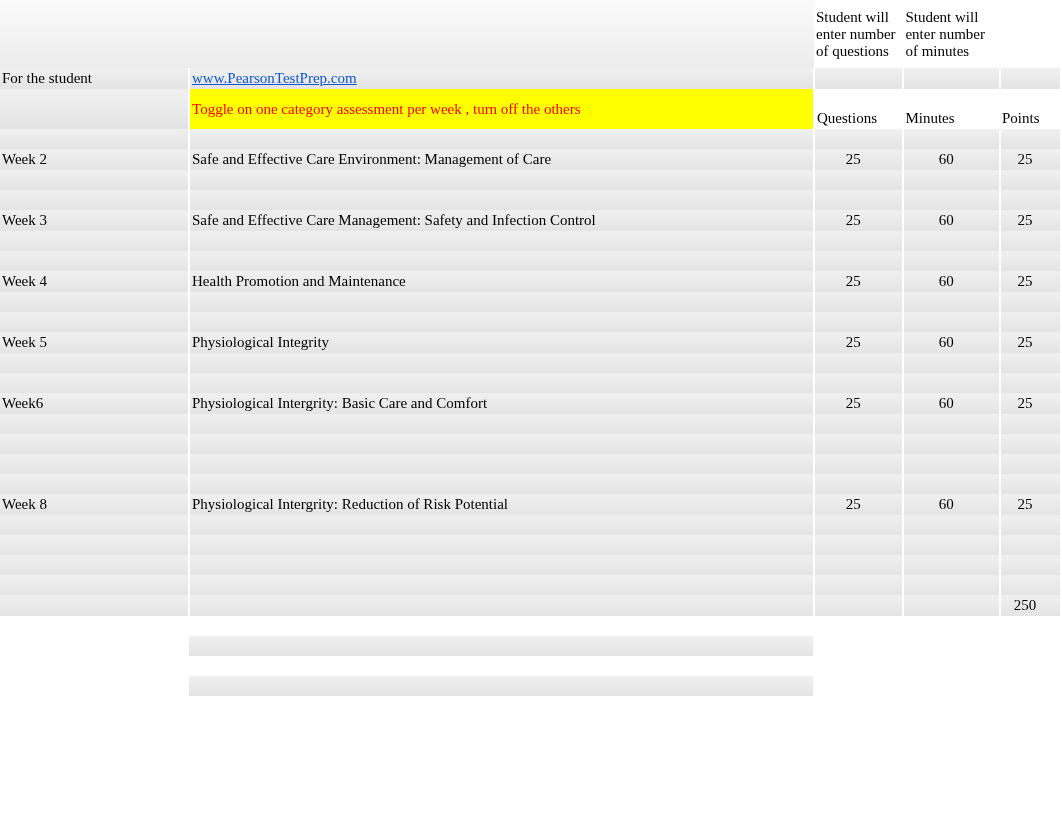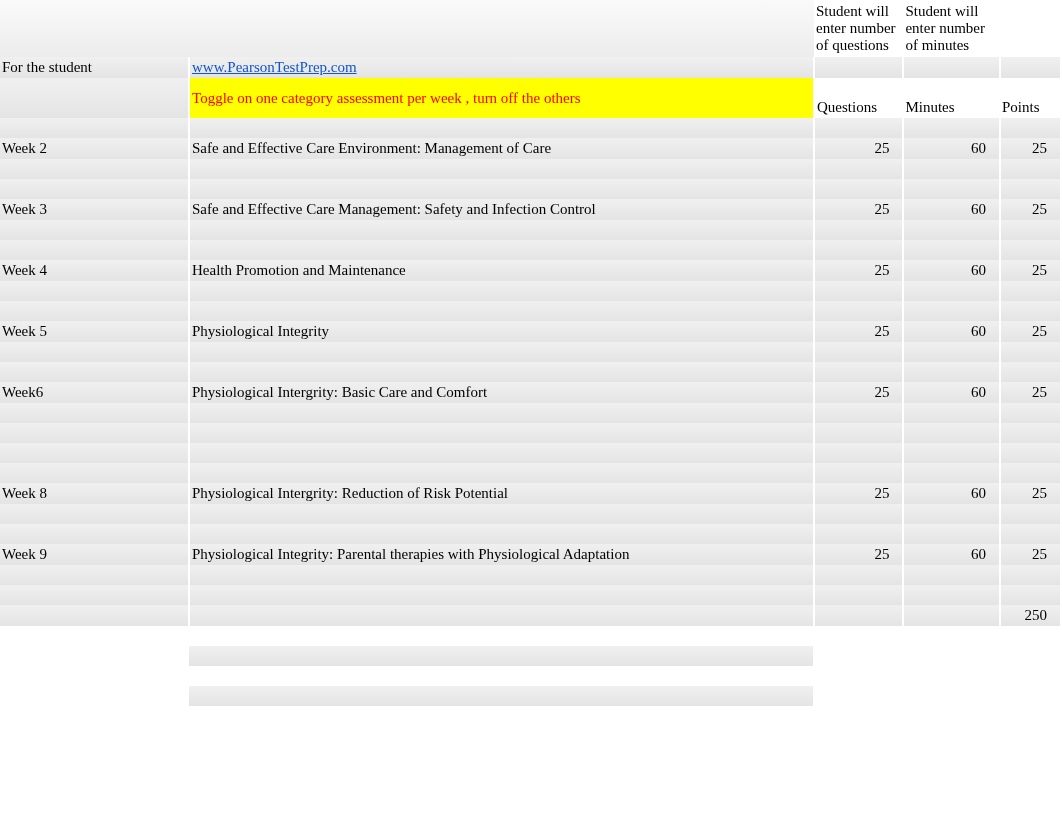--- a/index.html
+++ b/index.html
@@ -19,21 +19,21 @@
     padding: 2px 2px;
     vertical-align: bottom;
     height: 20px;
     overflow: hidden;
   }
   .col-a { width: 186px; }
   .col-b { width: 615px; }
   .col-c { width: 88px; text-align: left; }
   .col-d { width: 95px; text-align: left; }
   .col-e { width: 60px; text-align: left; }
-  .num { text-align: right; padding-right: 13px; margin-top: 44px; }
+  .num { text-align: center; padding-right: 13px; margin-top: 44px; }
 
   .row-strip-a td:nth-child(1),
   .row-strip-a td:nth-child(2) {
     background: linear-gradient(#f0f0f0, #e4e4e4);
     border-right: 2px solid #fff;
   }
   .row-strip-all td {
     background: linear-gradient(#f0f0f0, #e4e4e4);
     border-right: 2px solid #fff;
   }
@@ -43,21 +43,21 @@
   }
 
   .header-shade td:nth-child(1),
   .header-shade td:nth-child(2) {
     background: linear-gradient(#fafafa, #ececec);
   }
 
   .link { color: #1155cc; text-decoration: underline; }
   .yellow { background: #ffff00 !important; margin-left: 26px; }
   .red { color: #ff0000; }
-  .tall3 { height: 57px; vertical-align: middle; }
+  .tall3 { height: 68px; vertical-align: middle; }
   .tall2 { height: 40px; vertical-align: middle; }
 </style>
 </head>
 <body>
 
 <table>
   <colgroup>
     <col class="col-a">
       <col class="col-b">
       <col class="col-c">
@@ -233,27 +233,20 @@
         <td></td>
       </tr>
       <tr class="row-strip-all">
         <td></td>
         <td></td>
         <td></td>
         <td></td>
         <td></td>
       </tr>
       <tr class="row-strip-all">
-        <td>Week 9</td>
-        <td>Physiological Integrity: Parental therapies with Physiological Adaptation</td>
-        <td class="num">25</td>
-        <td class="num">60</td>
-        <td class="num">25</td>
-      </tr>
-      <tr class="row-strip-all">
         <td></td>
         <td></td>
         <td></td>
         <td></td>
         <td></td>
       </tr>
       <tr class="row-strip-all">
         <td></td>
         <td></td>
         <td></td>

